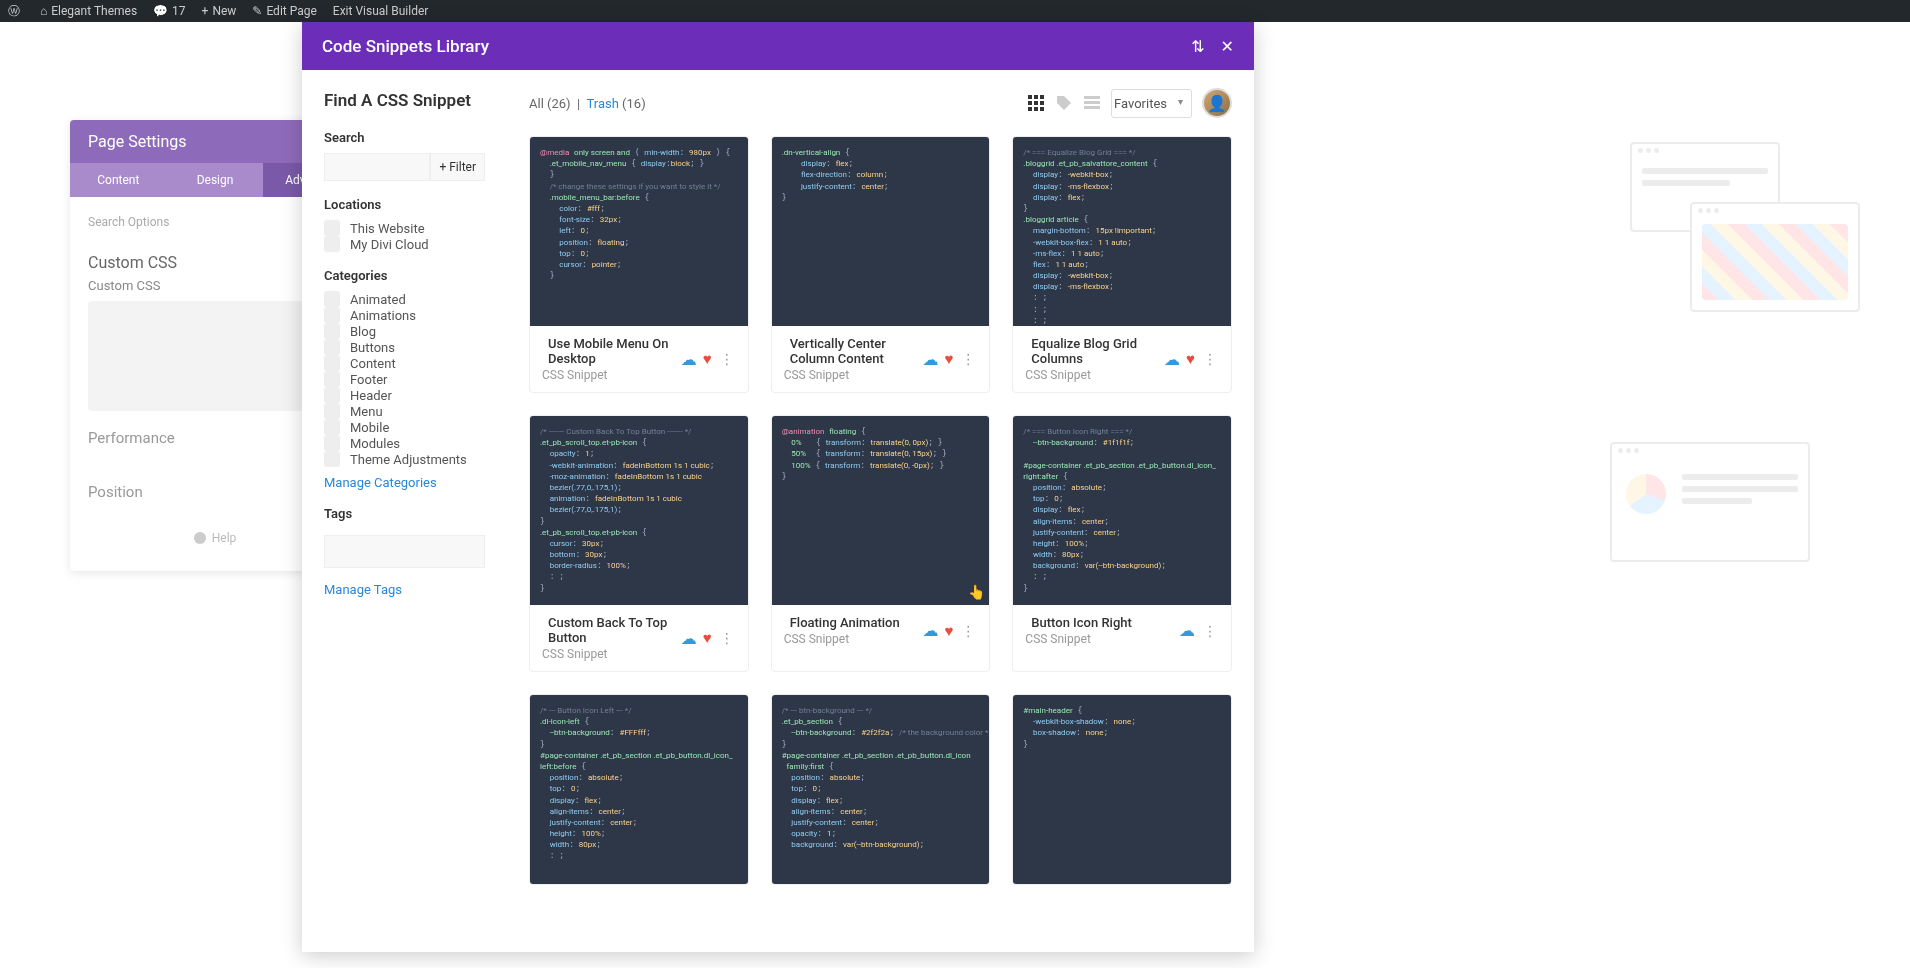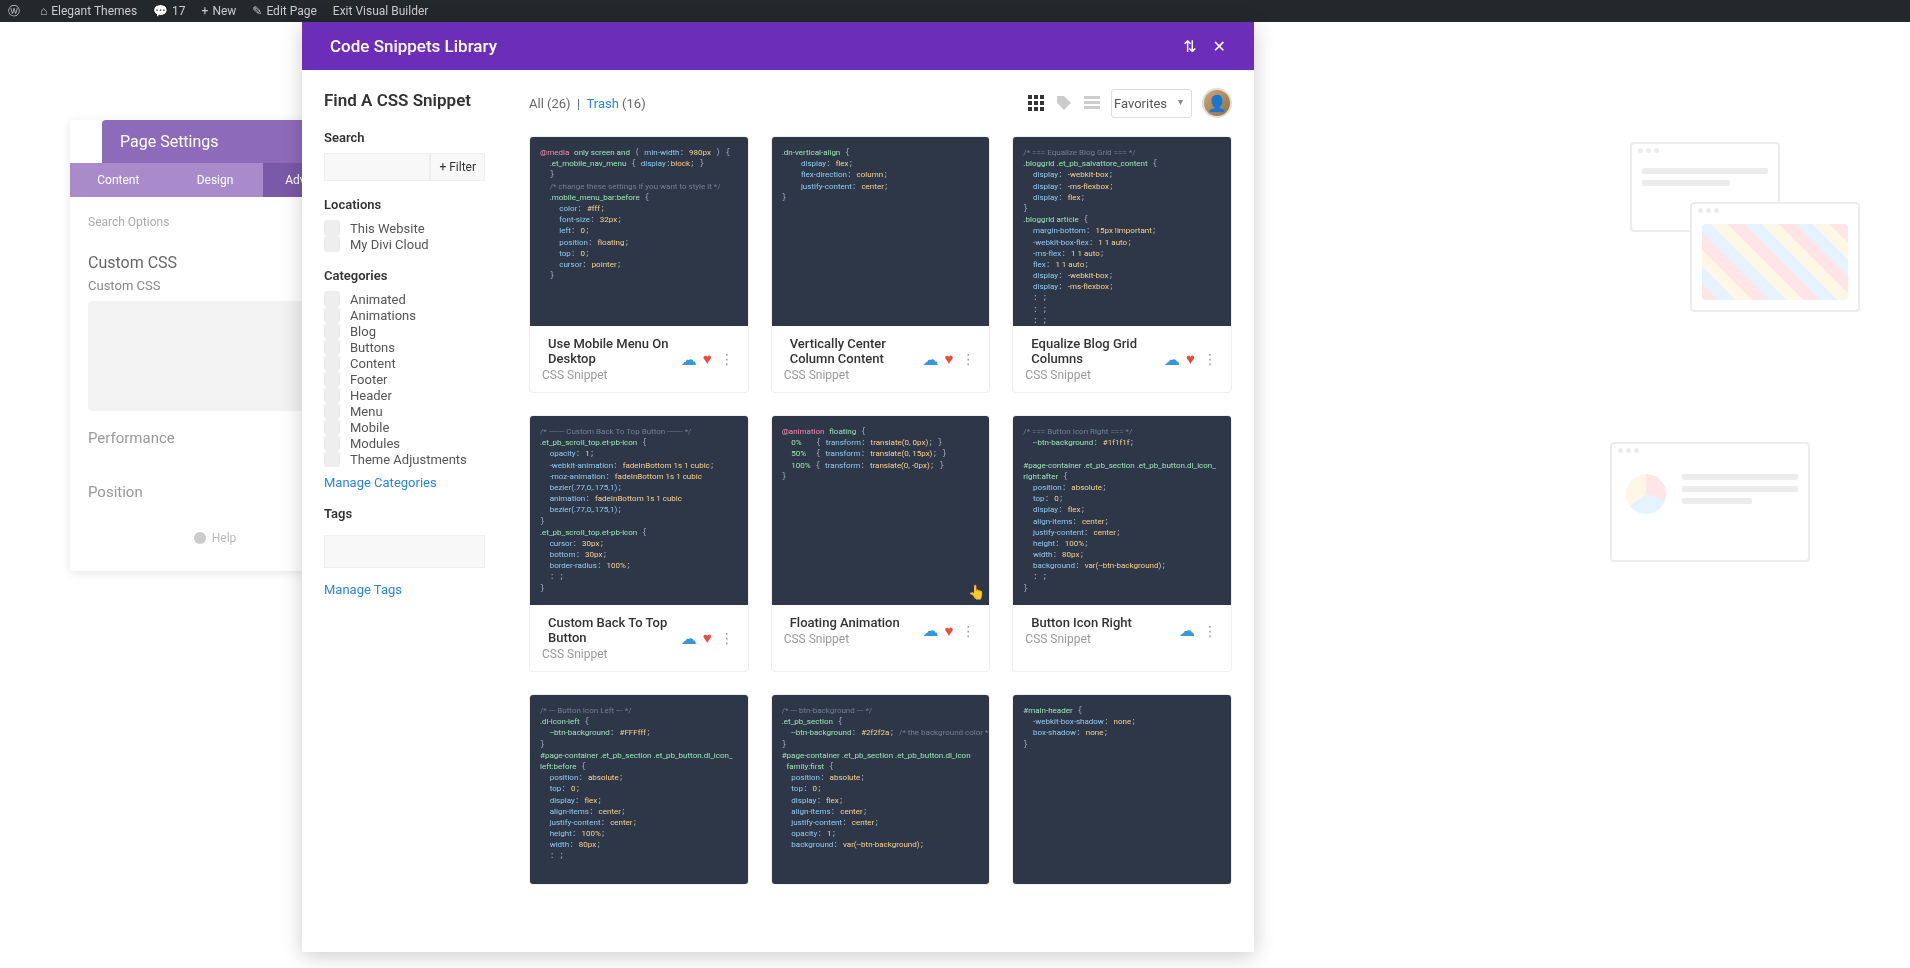--- a/index.html
+++ b/index.html
@@ -15,36 +15,36 @@
 .bg-wireframes { position: absolute; right: 40px; top: 120px; width: 240px; height: 500px; opacity: 0.15; }
 .wire-box { position: absolute; border: 2px solid #888; border-radius: 4px; background: #fff; }
 .wire-dots { position: absolute; top: 4px; left: 6px; display: flex; gap: 3px; }
 .wire-dots span { width: 5px; height: 5px; border-radius: 50%; background: #888; }
 .wire-lines { position: absolute; top: 24px; left: 10px; right: 10px; }
 .wire-lines div { height: 6px; background: #888; margin-bottom: 6px; border-radius: 2px; }
 .wire-pie { position: absolute; width: 40px; height: 40px; border-radius: 50%; background: conic-gradient(#f55 0 30%, #5af 30% 65%, #fc5 65% 100%); }
 
 
 .page-settings { position: absolute; left: 70px; top: 98px; width: 290px; background: #fff; box-shadow: 0 2px 10px rgba(0,0,0,0.1); border-radius: 4px; }
-.ps-header { background: #8e6bba; color: #fff; padding: 12px 18px; font-size: 16px; border-radius: 4px 4px 0 0; margin-left: 32px; }
+.ps-header { background: #8e6bba; color: #fff; padding: 12px 18px; font-size: 16px; border-radius: 4px 4px 0 0; }
 .ps-tabs { display: flex; background: #a98bcc; }
 .ps-tabs div { flex: 1; text-align: center; padding: 10px 4px; color: #fff; font-size: 12px; cursor: pointer; }
 .ps-tabs div.active { background: #7a5aa8; }
 .ps-body { padding: 14px 18px; color: #888; font-size: 13px; }
 .ps-search { font-size: 12px; color: #aaa; padding: 4px 0 10px; }
 .ps-section { font-size: 16px; color: #666; margin: 14px 0 6px; }
 .ps-sub { font-size: 13px; color: #888; margin-bottom: 8px; }
 .ps-textarea { width: 100%; height: 110px; background: #f3f3f3; border: none; border-radius: 4px; }
 .ps-item { font-size: 15px; color: #999; padding: 18px 0; }
 .ps-help { display: flex; align-items: center; justify-content: center; color: #bbb; font-size: 12px; padding: 12px 0; }
 .ps-help .dot { width: 12px; height: 12px; border-radius: 50%; background: #ccc; margin-right: 6px; }
 
 
 .modal { position: absolute; left: 302px; top: 22px; width: 952px; background: #fff; box-shadow: 0 4px 20px rgba(0,0,0,0.2); height: 930px; overflow: hidden; }
-.modal-header { background: #6c2eb9; color: #fff; padding: 14px 28px; display: flex; align-items: center; justify-content: space-between; }
+.modal-header { background: #6c2eb9; color: #fff; padding: 14px 20px; display: flex; align-items: center; justify-content: space-between; }
 .modal-header h1 { font-size: 17px; font-weight: 500; }
 .modal-header .icons { display: flex; gap: 16px; }
 .modal-header .icons span { cursor: pointer; font-size: 16px; }
 
 .modal-body { display: flex; height: calc(100% - 50px); }
 
 
 .sidebar { width: 205px; padding: 20px 22px; overflow-y: auto; }
 .sidebar h2 { font-size: 17px; color: #333; margin-bottom: 20px; font-weight: 600; }
 .sb-label { font-size: 13px; color: #333; font-weight: 600; margin-bottom: 8px; margin-top: 16px; }

